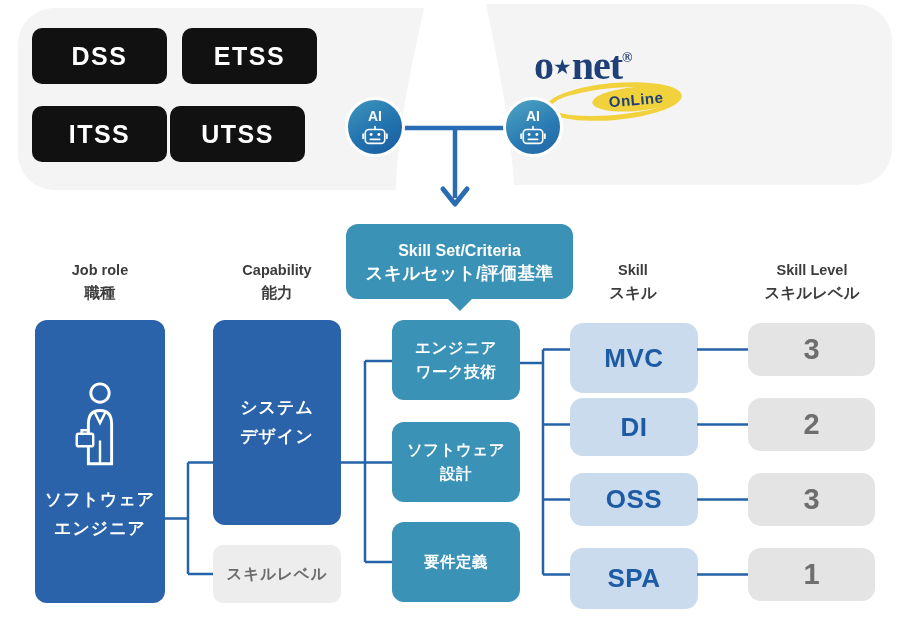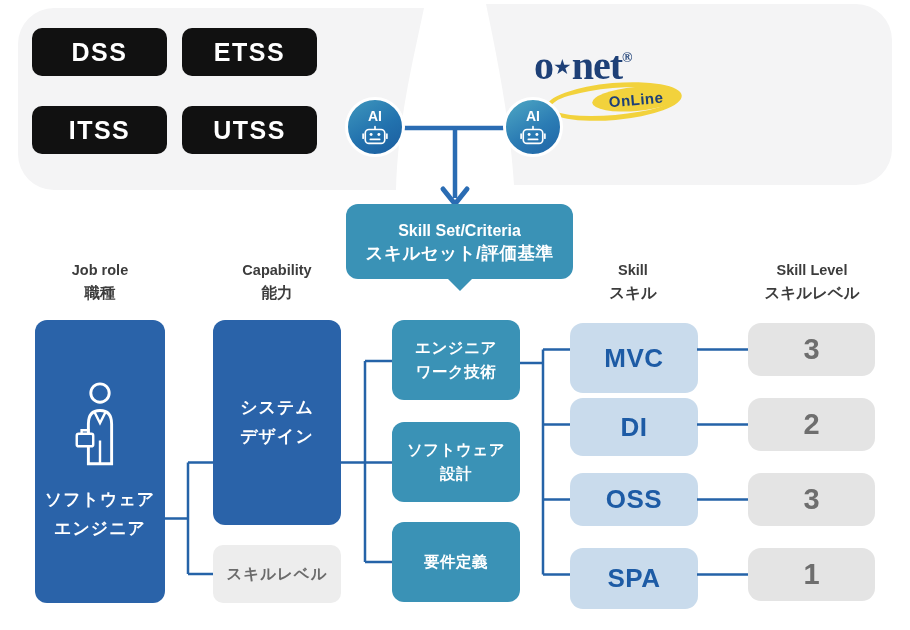--- a/index.html
+++ b/index.html
@@ -6,21 +6,21 @@
   .canvas{
     position:relative;width:910px;height:630px;background:#ffffff;overflow:hidden;
     font-family:"Liberation Sans","DejaVu Sans",sans-serif;
   }
   .abs{position:absolute;}
   svg{display:block;}
 
   
   .top-shapes{left:0;top:0;width:910px;height:200px;pointer-events:none;}
   .black-chip{
-    width:135px;height:48px;background:#111111;border-radius:10px;
+    width:135px;height:56px;background:#111111;border-radius:10px;
     color:#ffffff;font-weight:bold;font-size:25px;letter-spacing:1.5px;
     display:flex;align-items:center;justify-content:center;
   }
   
   .logo{left:528px;top:26px;width:168px;height:66px;margin-top:24px;}
   .logo-word{
     position:absolute;left:6px;top:-4px;color:#1e4077;
     font-family:"Liberation Serif","DejaVu Serif",serif;
     font-weight:bold;font-size:40px;line-height:1;letter-spacing:-1px;
   }
@@ -40,21 +40,21 @@
     width:60px;height:60px;border-radius:50%;border:3px solid #ffffff;box-sizing:border-box;
     display:flex;flex-direction:column;align-items:center;justify-content:center;
     color:#fff;z-index:3;
   }
   .ai-badge.left{left:345px;top:97px;background:linear-gradient(150deg,#3f97bd 0%,#2272ae 55%,#1b5c9e 100%);}
   .ai-badge.right{left:503px;top:97px;background:linear-gradient(150deg,#4fa8c4 0%,#2b7cb4 55%,#1f64a6 100%);}
   .ai-text{font-weight:bold;font-size:14px;line-height:1;margin-bottom:2px;}
 
   
   .bubble{
-    left:346px;top:204px;width:227px;height:75px;background:#3a92b6;border-radius:12px;
+    left:346px;top:224px;width:227px;height:75px;background:#3a92b6;border-radius:12px;
     display:flex;flex-direction:column;align-items:center;justify-content:center;
     color:#ffffff;text-align:center;z-index:2;
   }
   .bubble:after{
     content:"";position:absolute;left:50%;bottom:-12px;transform:translateX(-50%);
     border:13px solid transparent;border-top:13px solid #3a92b6;border-bottom:0;
   }
   .bubble-en{font-weight:bold;font-size:16px;line-height:1.45;}
   .bubble-ja{font-weight:bold;font-size:17.5px;line-height:1.3;letter-spacing:0.5px;}
 
@@ -80,21 +80,21 @@
 <div class="canvas">
 
   <svg class="abs top-shapes" width="910" height="200" viewBox="0 0 910 200">
     <path d="M54,8 L424,8 C412,65 398,122 396,190 L54,190 A36,36 0 0 1 18,154 L18,44 A36,36 0 0 1 54,8 Z" fill="#f4f4f5"></path>
     <path d="M486,4 L856,4 A36,36 0 0 1 892,40 L892,149 A36,36 0 0 1 856,185 L514,185 C510,122 498,62 486,4 Z" fill="#f4f4f5"></path>
   </svg>
 
   <div class="abs black-chip" style="left:32px;top:28px;">DSS</div>
   <div class="abs black-chip" style="left:182px;top:28px;">ETSS</div>
   <div class="abs black-chip" style="left:32px;top:106px;">ITSS</div>
-  <div class="abs black-chip" style="left:182px;top:106px;">UTSS</div>
+  <div class="abs black-chip" style="left:170px;top:106px;">UTSS</div>
 
   <div class="abs logo">
     <div class="logo-word"><span>o</span><span class="logo-star">★</span><span>net</span><span class="logo-reg">®</span></div>
     <div class="logo-ring"></div>
     <div class="logo-oval">
         <span>OnLine</span>
       </div>
   </div>
 
   <svg class="abs connectors" width="910" height="630" viewBox="0 0 910 630">

